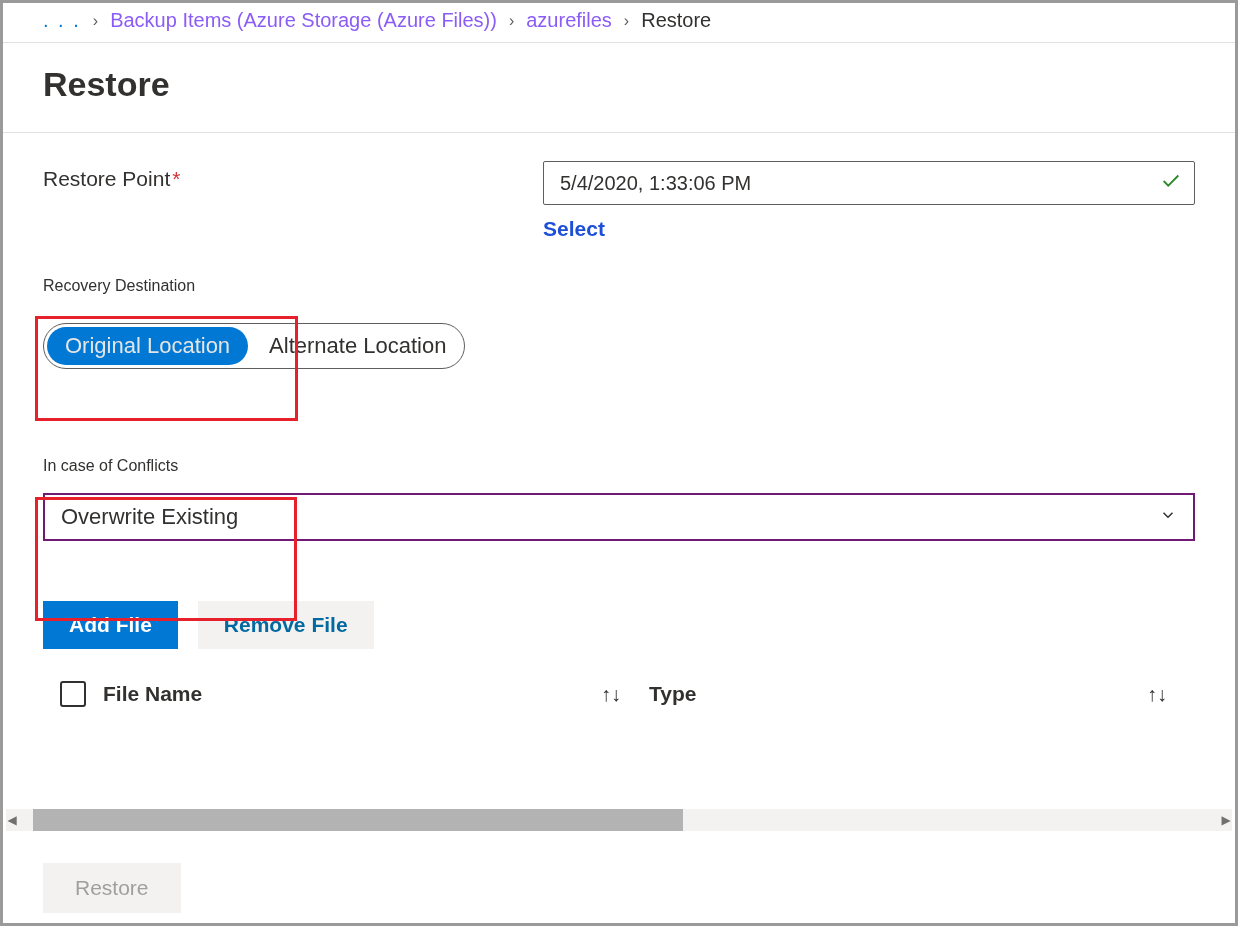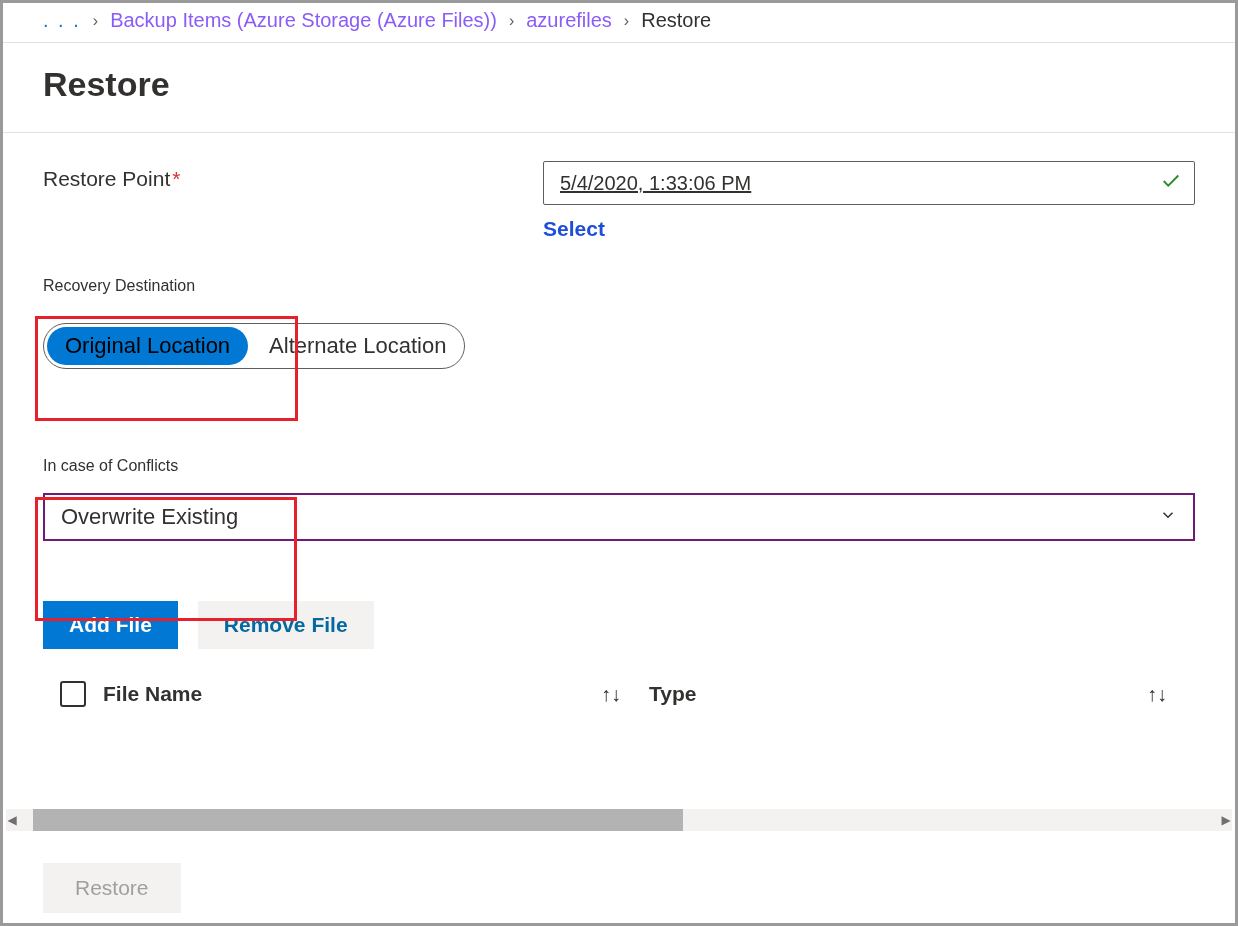--- a/index.html
+++ b/index.html
@@ -58,21 +58,20 @@
     display: flex;
     align-items: center;
     justify-content: space-between;
     border: 1px solid #605e5c;
     border-radius: 2px;
     height: 44px;
     padding: 0 12px 0 16px;
     font-size: 20px;
     color: #323130;
     background: #fff;
-    text-decoration: underline;
   }
   .check-icon svg { width: 22px; height: 22px; }
   .select-link {
     color: #1d4ed8;
     font-weight: 600;
     font-size: 21px;
     margin-top: 12px;
     display: inline-block;
     cursor: pointer;
   }
@@ -104,21 +103,21 @@
   .toggle-option {
     display: flex;
     align-items: center;
     padding: 0 18px;
     font-size: 22px;
     cursor: pointer;
     white-space: nowrap;
   }
   .toggle-option.selected {
     background: #0078d4;
-    color: #000000;
+    color: #e5e5e5;
     border-radius: 999px;
     margin: 3px;
     padding: 16px 18px;
   }
 
   
   .conflicts-section {
     margin-top: 88px;
     position: relative;
   }

